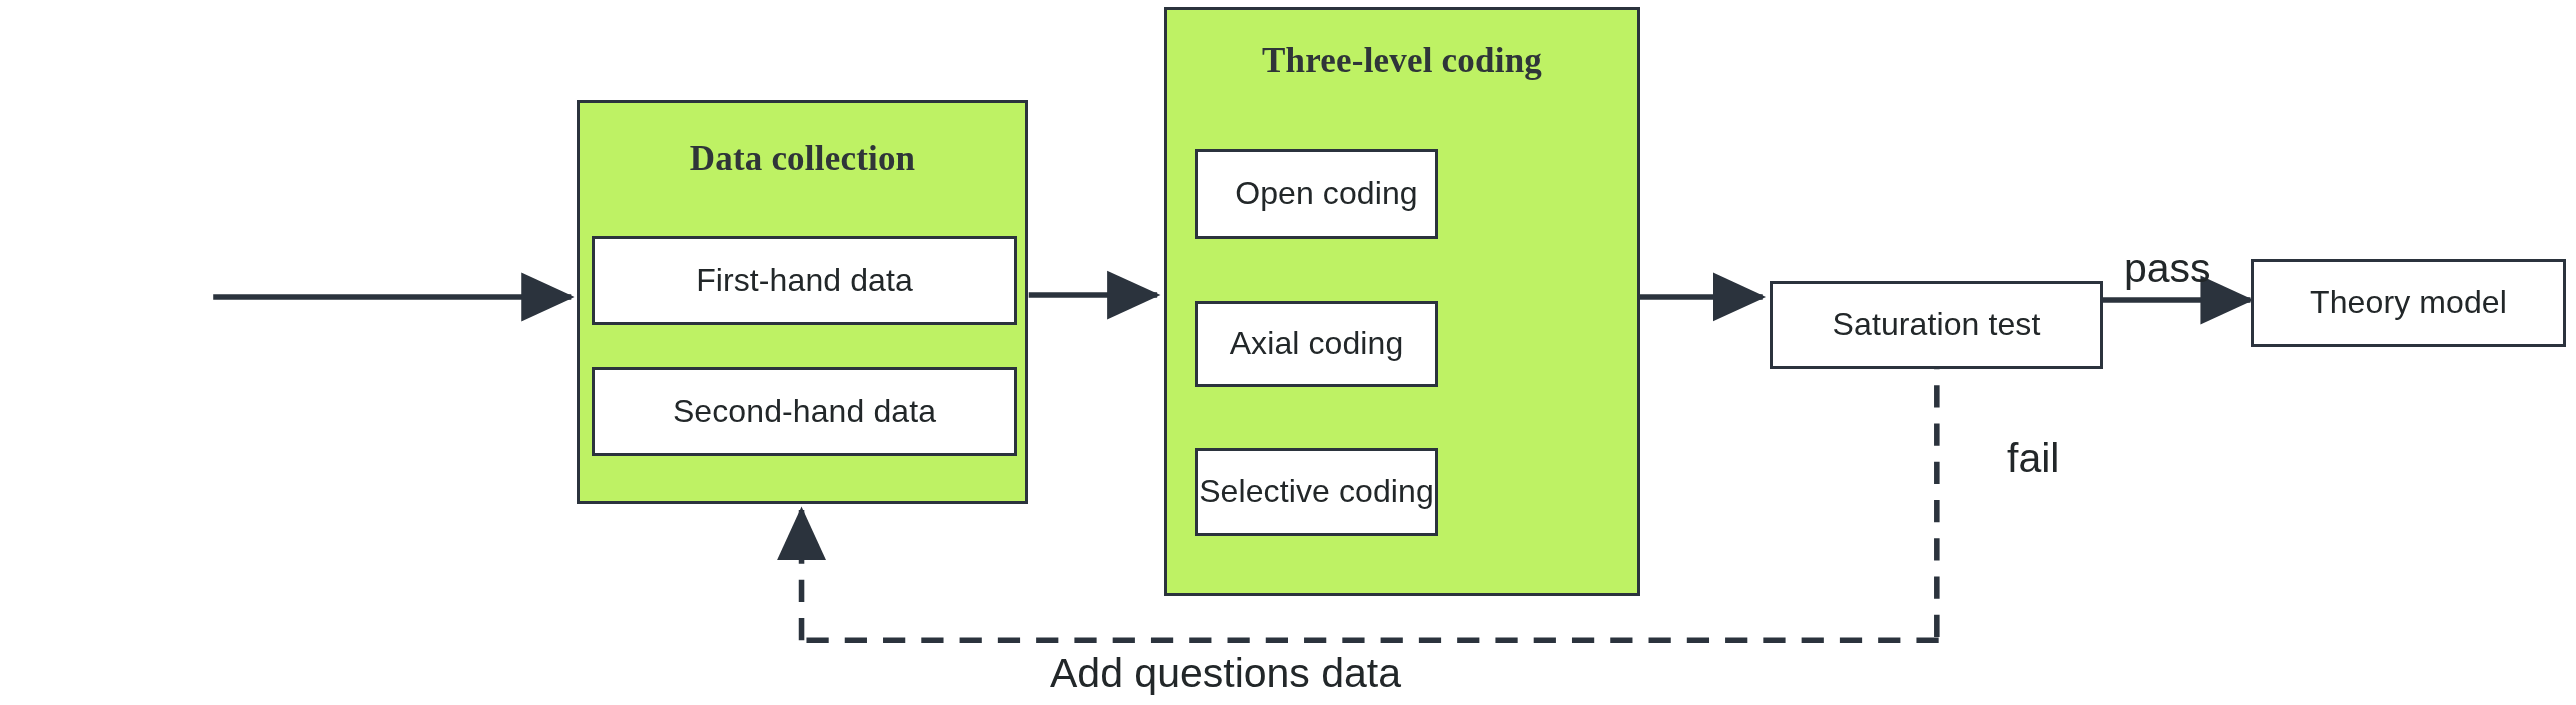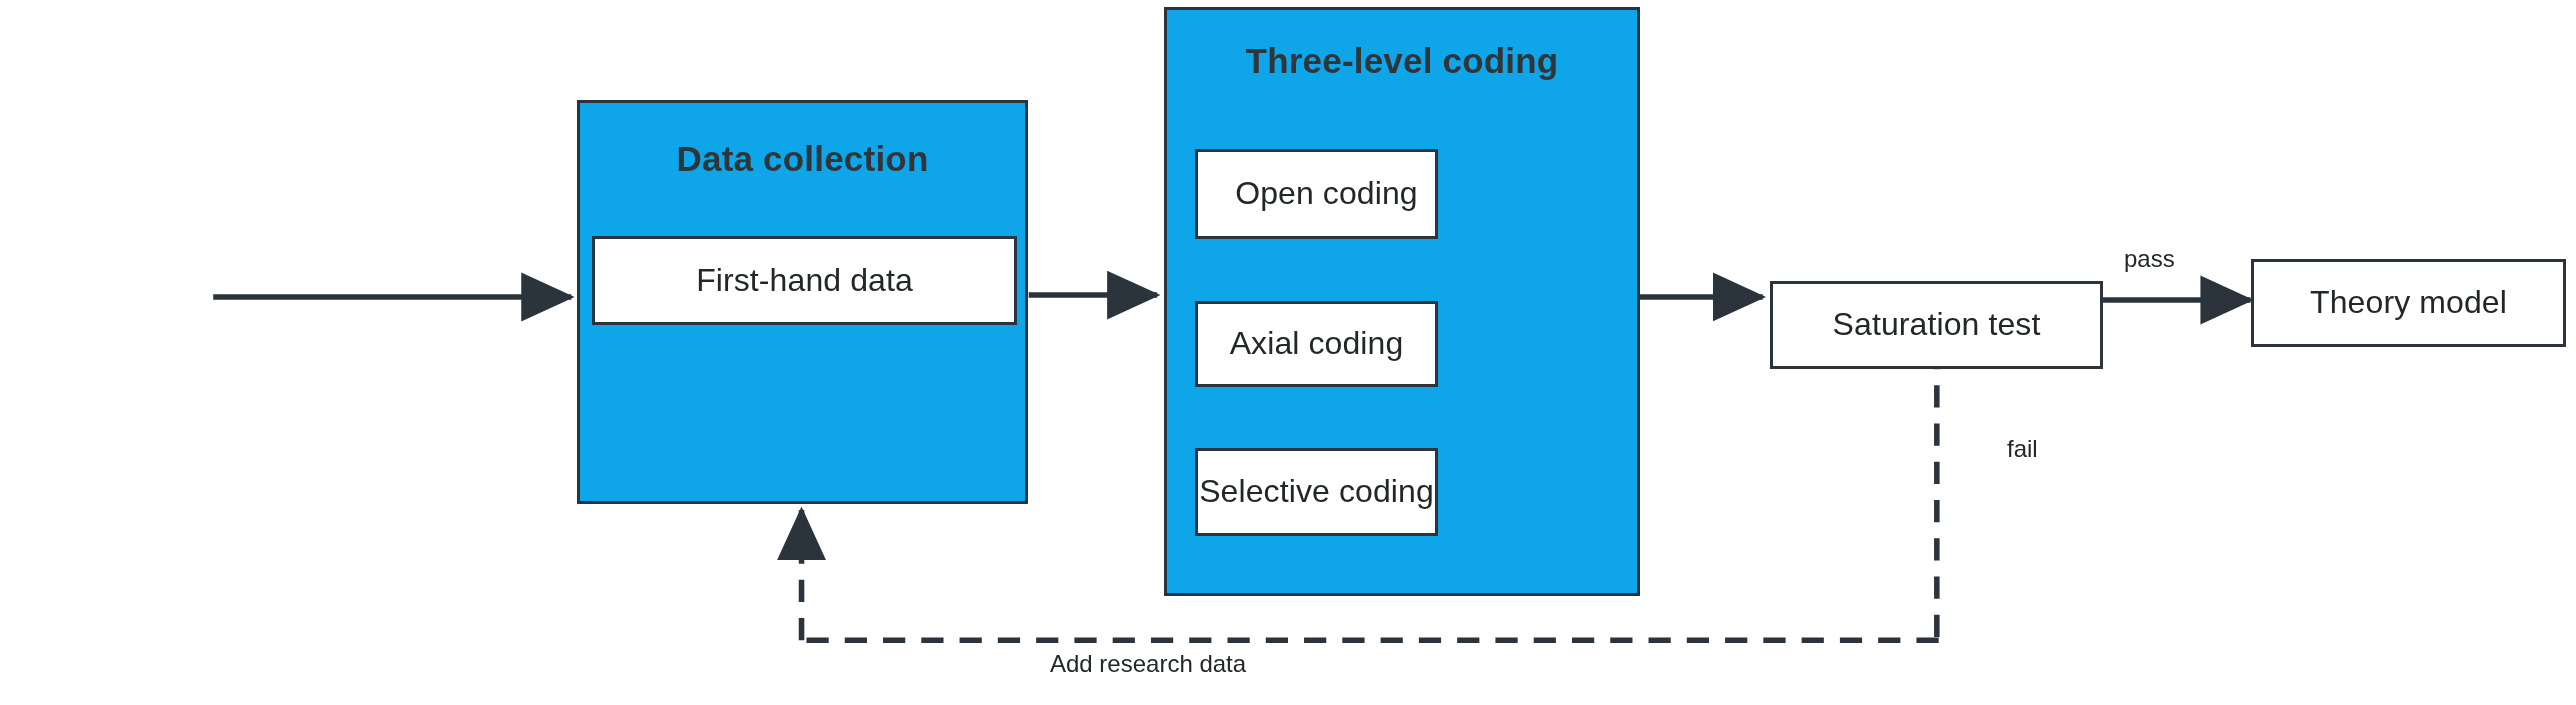--- a/index.html
+++ b/index.html
@@ -30,34 +30,35 @@
     font-size: 32px;
     line-height: 1.22;
     letter-spacing: 0.1px;
     color: #222729;
     white-space: pre-line;
   }
   .group-box {
     position: absolute;
     box-sizing: border-box;
     border: 3.7px solid #2b333d;
-    background: #0ea5e9;
+    background: #bef264;
+    font-family: Liberation Serif, serif;
   }
   .group-title {
     position: absolute;
     width: 100%;
     text-align: center;
     font-size: 35px;
     font-weight: bold;
     color: #2f3539;
     letter-spacing: 0.2px;
   }
   .edge-label {
     position: absolute;
-    font-size: 24px;
+    font-size: 41px;
     color: #222729;
     white-space: nowrap;
   }
   svg.overlay {
     position: absolute;
     left: 0;
     top: 0;
     width: 2576px;
     height: 705px;
     pointer-events: none;
@@ -100,20 +101,23 @@
 
 
   <div class="group-box" style="left:577px; top:100px; width:451px; height:404px;">
     <div class="group-title" style="top:36px;">Data collection</div>
   </div>
 
   <div class="node" style="left:592px; top:236px; width:425px; height:89px;">
     <span class="node-label">First-hand data</span>
   </div>
 
+  <div class="node" style="left:592px; top:367px; width:425px; height:89px;">
+    <span class="node-label">Second-hand data</span>
+  </div>
 
   <div class="group-box" style="left:1164px; top:7.4px; width:476px; height:589px;">
     <div class="group-title" style="top:31px;">Three-level coding</div>
   </div>
 
   <div class="node" style="left:1195px; top:149px; width:243px; height:90px;padding-left:20px;">
     <span class="node-label">Open coding</span>
   </div>
 
   <div class="node" style="left:1195px; top:301px; width:243px; height:86px;">
@@ -129,16 +133,16 @@
   </div>
 
   <div class="node" style="left:2251px; top:259px; width:315px; height:88px;">
     <span class="node-label">Theory model</span>
   </div>
 
   <div class="edge-label" style="left:2124px; top:245px;">pass</div>
 
   <div class="edge-label" style="left:1963px; top:435px;margin-left:44px;">fail</div>
 
-  <div class="edge-label" style="left:1050px; top:650px;">Add research data</div>
+  <div class="edge-label" style="left:1050px; top:650px;">Add questions data</div>
 
 </div>
 
 
 </body></html>

